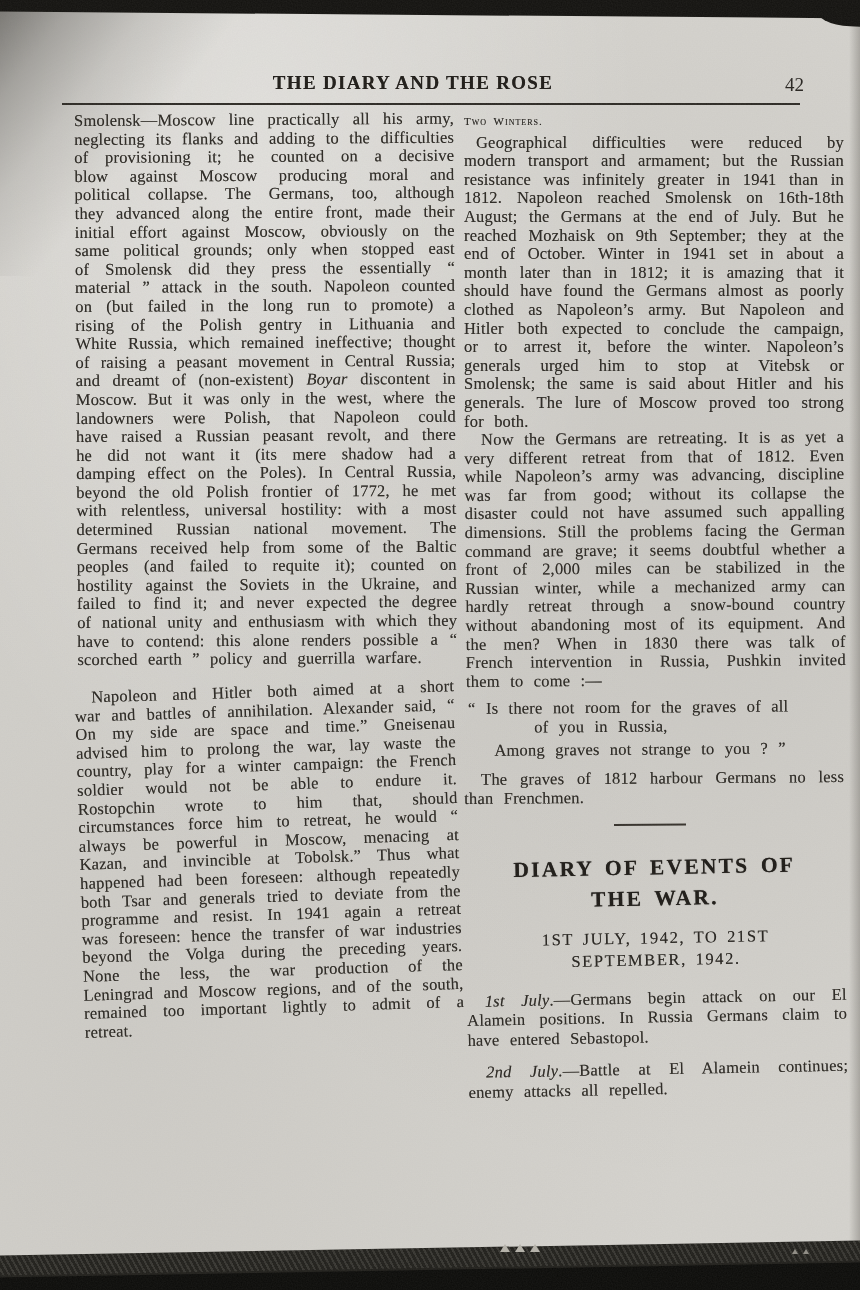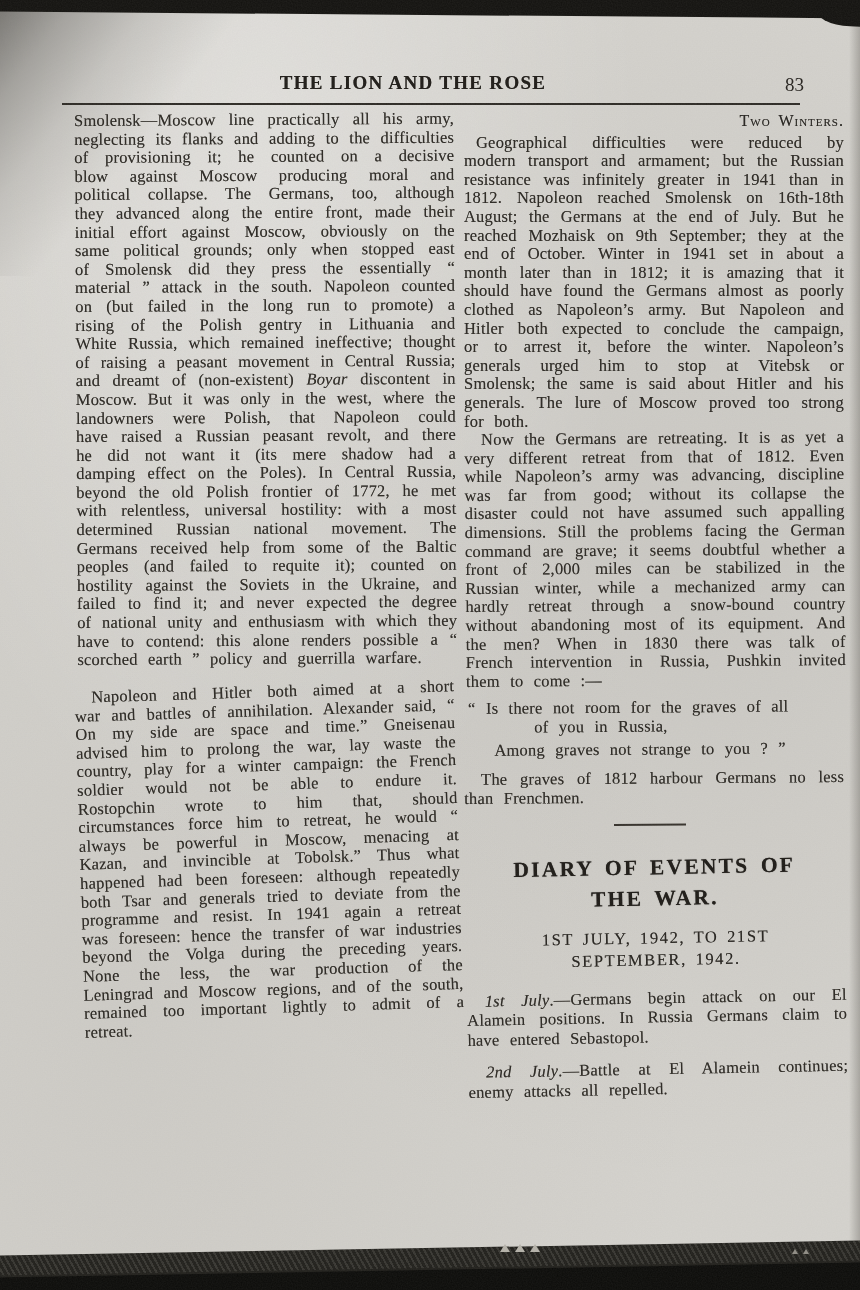--- a/index.html
+++ b/index.html
@@ -81,22 +81,22 @@
     margin-left:12px;
   }
   .col-left  { left:62px; }
   .col-right { left:452px; }
   .para.indent { text-indent:17px; }
   .para.slight-indent { text-indent:12px; }
   .mt { margin-top:19px; }
   .it { font-style:italic; }
 
   .sc-heading {
-    font-variant:small-caps; font-weight:normal; font-size:16px;
-    text-align:right; letter-spacing:1px; margin-bottom:3px; color:#262420;
+    font-variant:small-caps; font-weight:normal; font-size:11px;
+    text-align:left; letter-spacing:1px; margin-bottom:3px; color:#262420;
     word-spacing:3px;
   }
   .verse { margin:9px 0 0 4px; text-align:left; }
   .verse-line.v2 { padding-left:66px; }
   .verse-line.v3 { padding-left:26px; margin-top:5px; }
   .para.graves { margin-top:10px; }
 
   .short-rule { width:72px; margin:16px auto 0 150px; border-top:2px solid #35312b; }
 
   .diary { margin-top:30px; }
@@ -123,22 +123,22 @@
 <body>
 
 <div class="scan">
   <div class="tone"></div>
   <div class="corner-shade"></div>
   <div class="edge-right"></div>
 
   <div class="content">
 
     <div class="header">
-      <div class="running-title">THE LION AND THE ROSE</div>
-      <div class="page-number">83</div>
+      <div class="running-title">THE DIARY AND THE ROSE</div>
+      <div class="page-number">42</div>
       <div class="header-rule"></div>
     </div>
 
     <div class="col col-left">
       <p class="para warp-a"><span>Smolensk—Moscow line practically all his army, neglecting its flanks and adding to the difficulties of provisioning it; he counted on a decisive blow against Moscow producing moral and political collapse. The Germans, too, although they advanced along the entire front, made their initial effort against Moscow, obviously on the same political grounds; only when stopped east of Smolensk did they press the essentially “ material ” attack in the south. Napoleon counted on (but failed in the long run to promote) a rising of the Polish gentry in Lithuania and White Russia, which remained ineffective; thought of raising a peasant movement in Central Russia; and dreamt of (non-existent) </span><span class="it">Boyar</span><span> discontent in Moscow. But it was only in the west, where the landowners were Polish, that Napoleon could have raised a Russian peasant revolt, and there he did not want it (its mere shadow had a damping effect on the Poles). In Central Russia, beyond the old Polish frontier of 1772, he met with relentless, universal hostility: with a most determined Russian national movement. The Germans received help from some of the Baltic peoples (and failed to requite it); counted on hostility against the Soviets in the Ukraine, and failed to find it; and never expected the degree of national unity and enthusiasm with which they have to contend: this alone renders possible a “ scorched earth ” policy and guerrilla warfare.</span></p>
       <p class="para indent mt warp-b">Napoleon and Hitler both aimed at a short war and battles of annihilation. Alexander said, “ On my side are space and time.” Gneisenau advised him to prolong the war, lay waste the country, play for a winter campaign: the French soldier would not be able to endure it. Rostopchin wrote to him that, should circumstances force him to retreat, he would “ always be powerful in Moscow, menacing at Kazan, and invincible at Tobolsk.” Thus what happened had been foreseen: although repeatedly both Tsar and generals tried to deviate from the programme and resist. In 1941 again a retreat was foreseen: hence the transfer of war industries beyond the Volga during the preceding years. None the less, the war production of the Leningrad and Moscow regions, and of the south, remained too important lightly to admit of a retreat.</p>
     </div>
 
     <div class="col col-right">
       <h3 class="sc-heading">Two Winters.</h3>

